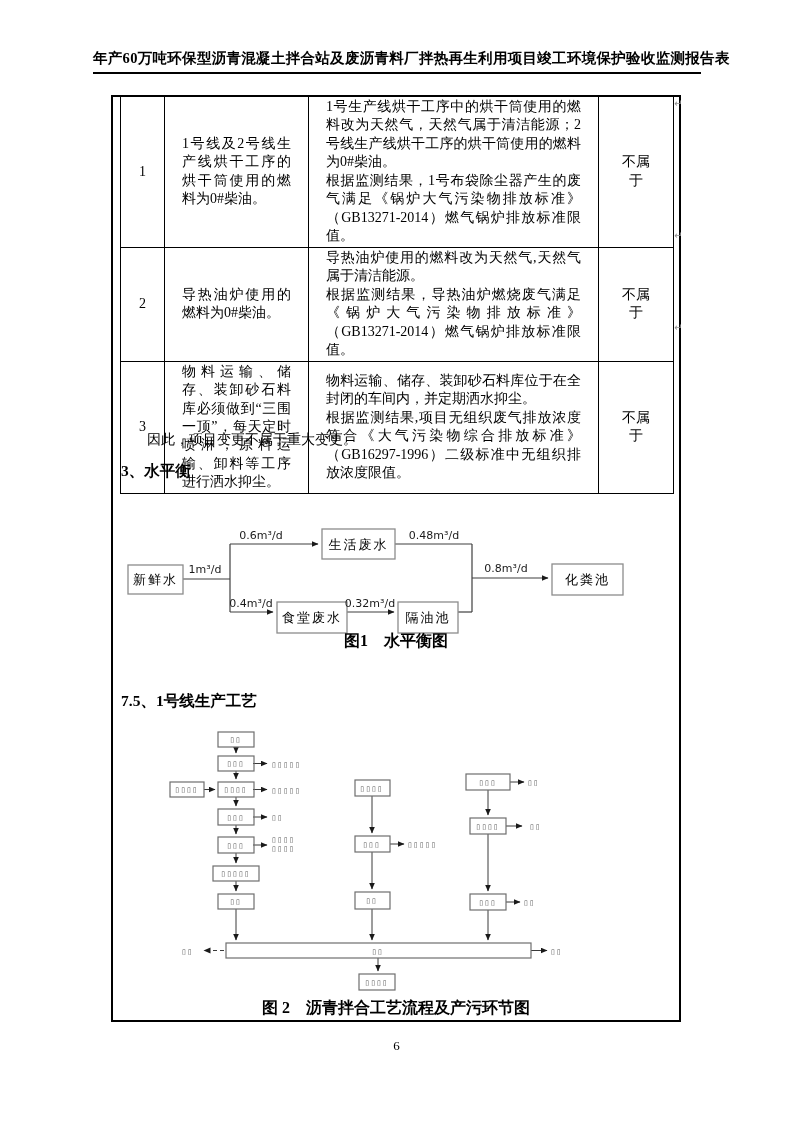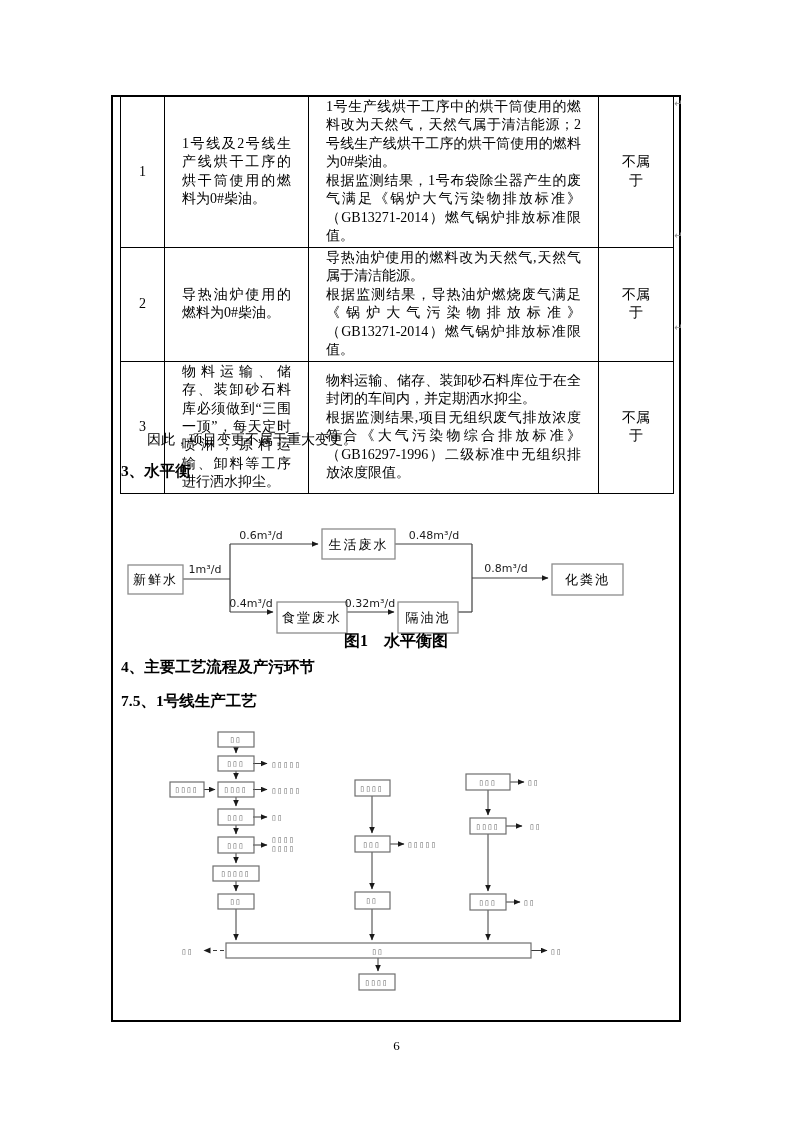--- a/index.html
+++ b/index.html
@@ -39,20 +39,21 @@
   .fc-box{fill:none;stroke:#6e6e6e;stroke-width:1.2;}
   .fc-line{stroke:#3a3a3a;stroke-width:1;fill:none;}
   .tofu{font-family:"DejaVu Sans",sans-serif;font-size:7px;letter-spacing:2px;fill:#555;}
   .tofu-c{text-anchor:middle;}
 </style>
 </head>
 <body>
 
 <div class="page">
 
+  <div class="doc-header">年产60万吨环保型沥青混凝土拌合站及废沥青料厂拌热再生利用项目竣工环境保护验收监测报告表</div>
 
   <div class="frame"></div>
 
   <table class="chg">
     <colgroup>
       <col style="width:44px">
         <col style="width:144px">
         <col style="width:290px">
         <col style="width:75px">
     </colgroup>
@@ -124,21 +125,20 @@
     <text class="wb-flow" x="85" y="53">1m³/d</text>
     <text class="wb-flow" x="141" y="19">0.6m³/d</text>
     <text class="wb-flow" x="314" y="19">0.48m³/d</text>
     <text class="wb-flow" x="131" y="87">0.4m³/d</text>
     <text class="wb-flow" x="250" y="87">0.32m³/d</text>
     <text class="wb-flow" x="386" y="52">0.8m³/d</text>
   </svg>
 
   <div class="fig-caption" style="top:631px;">图1　水平衡图</div>
 
-  <p class="hd" style="left:121px;top:657px;">4、主要工艺流程及产污环节</p>
   <p class="hd" style="left:121px;top:691px;">7.5、1号线生产工艺</p>
 
   <svg style="left:112px;top:720px;" width="569" height="285" viewBox="0 0 569 285">
     <defs>
       <marker id="ah2" markerWidth="9" markerHeight="8" refX="6.5" refY="3" orient="auto" markerUnits="userSpaceOnUse">
         <path d="M0,0 L7,3 L0,6 Z" fill="#1a1a1a"></path>
       </marker>
     </defs>
 
     <g>
@@ -215,16 +215,17 @@
     <text class="tofu" x="160" y="122">▯▯▯▯</text>
     <text class="tofu" x="160" y="131">▯▯▯▯</text>
     <text class="tofu" x="296" y="127">▯▯▯▯▯</text>
     <text class="tofu" x="416" y="65">▯▯</text>
     <text class="tofu" x="418" y="109">▯▯</text>
     <text class="tofu" x="412" y="185">▯▯</text>
     <text class="tofu" x="70" y="233.5">▯▯</text>
     <text class="tofu" x="439" y="233.5">▯▯</text>
   </svg>
 
+  <div class="fig-caption" style="top:998px;">图 2　沥青拌合工艺流程及产污环节图</div>
 
   <div class="page-num">6</div>
 
 </div>
 
 </body></html>

